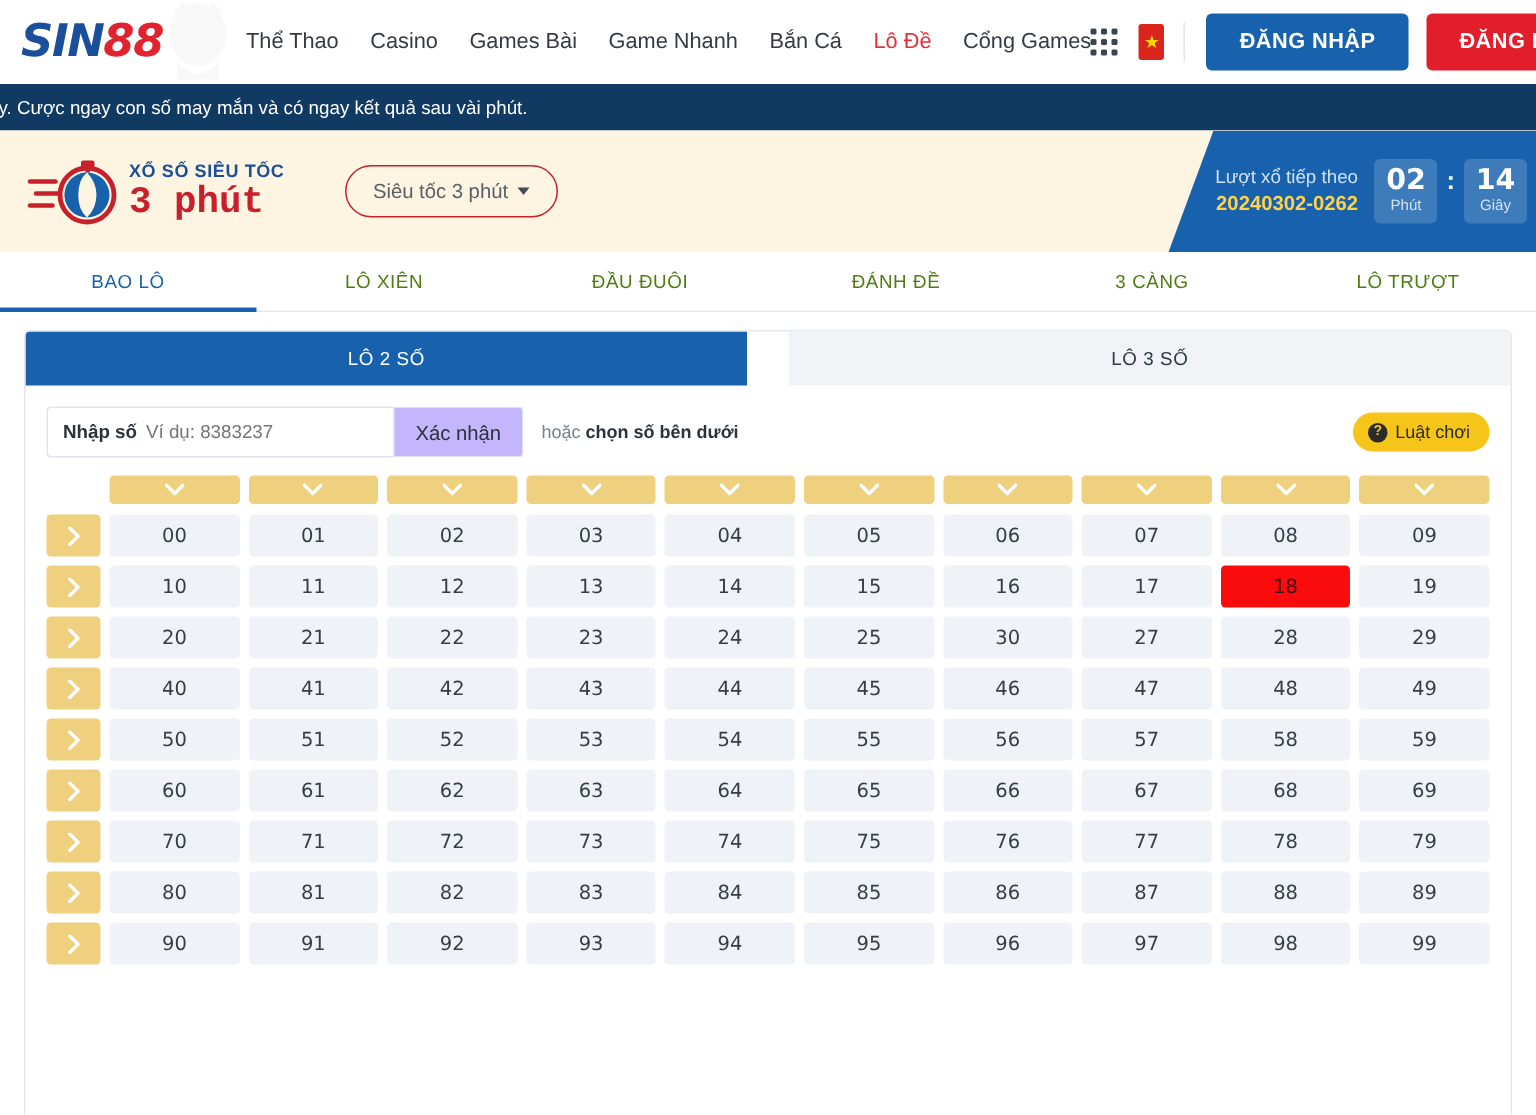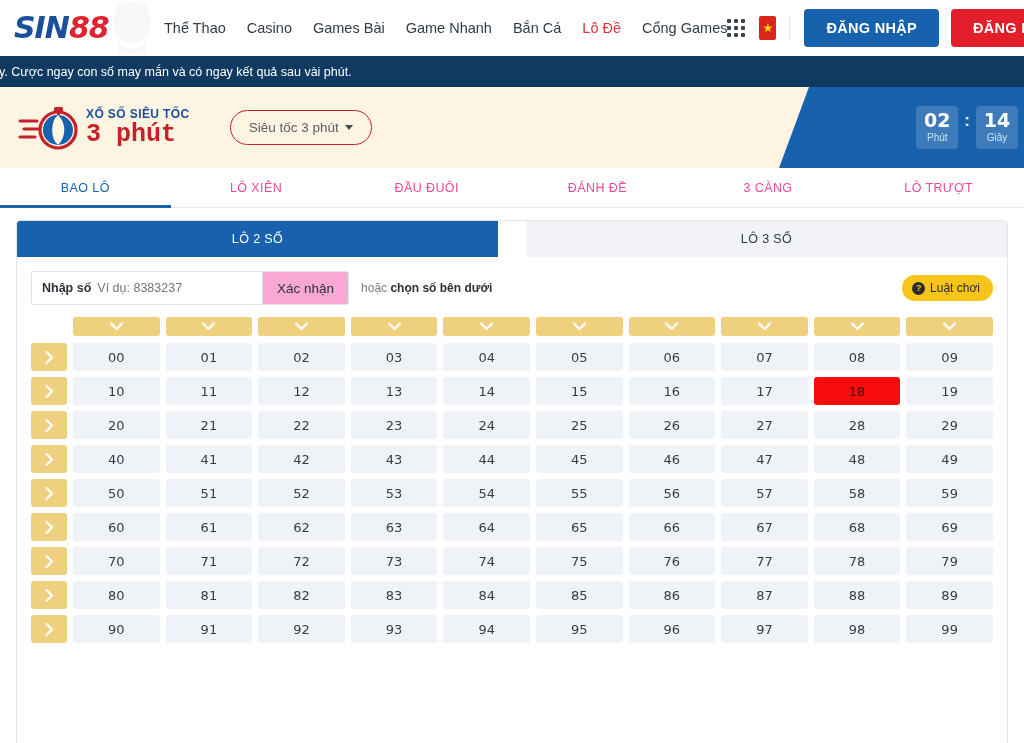--- a/index.html
+++ b/index.html
@@ -153,21 +153,21 @@
   .cd-unit { color:#d3e3f3; font-size:10px; margin-top:2px; }
   .cd-colon { color:#fff; font-size:17px; font-weight:800; margin:0 6px; padding-bottom:14px; }
 
   
   .main-tabs {
     display: flex; height: 40px; background: #fff;
     border-bottom: 1px solid #e6e9ee;
   }
   .main-tab {
     flex: 1 1 0; display:flex; align-items:center; justify-content:center;
-    font-size: 12.5px; color: #ec4899; letter-spacing: .4px;
+    font-size: 12.5px; color: #4d7c0f; letter-spacing: .4px;
     cursor: pointer; position: relative;
     font-weight: 400;
   }
   .main-tab.active { color: #1862ad; }
   .main-tab.active::after {
     content:""; position:absolute; left:0; right:0; bottom:-1px;
     height: 3px; background:#1862ad;
   }
 
   
@@ -196,21 +196,21 @@
     background:#fff;
   }
   .numinput-label { font-size:12.5px; color:#2b323a; font-weight:700; white-space:nowrap; }
   .numinput input {
     border:none; outline:none; font-size:12.5px; color:#8b9199;
     margin-left:6px; width: 100%;
     font-family:"Liberation Sans", sans-serif; background:transparent;
   }
   .btn-confirm {
     height:34px; border:1px solid #dfe3ea; border-left:none;
-    background:#f9a8d4; color:#2b323a; font-size:13.5px;
+    background:#c4b5fd; color:#2b323a; font-size:13.5px;
     padding: 0 14px; cursor:pointer; border-radius: 0 3px 3px 0;
     font-family:"Liberation Sans", sans-serif;
   }
   .hint { font-size:12px; color:#7a818a; margin-left:12px; }
   .hint b { color:#2b323a; font-weight:700; }
   .btn-rules {
     margin-left:auto; background:#f5c519; color:#2b2b2b;
     border:none; border-radius:16px; font-size:12px;
     padding:6px 13px 6px 10px; cursor:pointer; display:flex;
     align-items:center; gap:5px; font-family:"Liberation Sans", sans-serif;
@@ -313,20 +313,24 @@
   <div class="lotto-titles">
     <div class="lotto-sub">XỔ SỐ SIÊU TỐC</div>
     <div class="lotto-main">3 phút</div>
   </div>
 
   <div class="speed-select">
     <span>Siêu tốc 3 phút</span><span class="caret-dn"></span>
   </div>
 
   <div class="countdown-panel">
+    <div class="cd-labels">
+      <div class="cd-next">Lượt xổ tiếp theo</div>
+      <div class="cd-id">20240302-0262</div>
+    </div>
     <div class="cd-box">
       <div class="cd-num">02</div>
       <div class="cd-unit">Phút</div>
     </div>
     <div class="cd-colon">:</div>
     <div class="cd-box">
       <div class="cd-num">14</div>
       <div class="cd-unit">Giây</div>
     </div>
   </div>
@@ -457,21 +461,21 @@
             <svg viewBox="0 0 9 13">
               <path d="M1.5 1 L7 6.5 L1.5 12" fill="none" stroke="#fff" stroke-width="2.2" stroke-linecap="round" stroke-linejoin="round"></path>
             </svg>
           </div>
           <div class="num-cell">20</div>
           <div class="num-cell">21</div>
           <div class="num-cell">22</div>
           <div class="num-cell">23</div>
           <div class="num-cell">24</div>
           <div class="num-cell">25</div>
-          <div class="num-cell">26</div>
+          <div class="num-cell">30</div>
           <div class="num-cell">27</div>
           <div class="num-cell">28</div>
           <div class="num-cell">29</div>
         </div>
         <div class="grid-row">
           <div class="row-arrow">
             <svg viewBox="0 0 9 13">
               <path d="M1.5 1 L7 6.5 L1.5 12" fill="none" stroke="#fff" stroke-width="2.2" stroke-linecap="round" stroke-linejoin="round"></path>
             </svg>
           </div>

